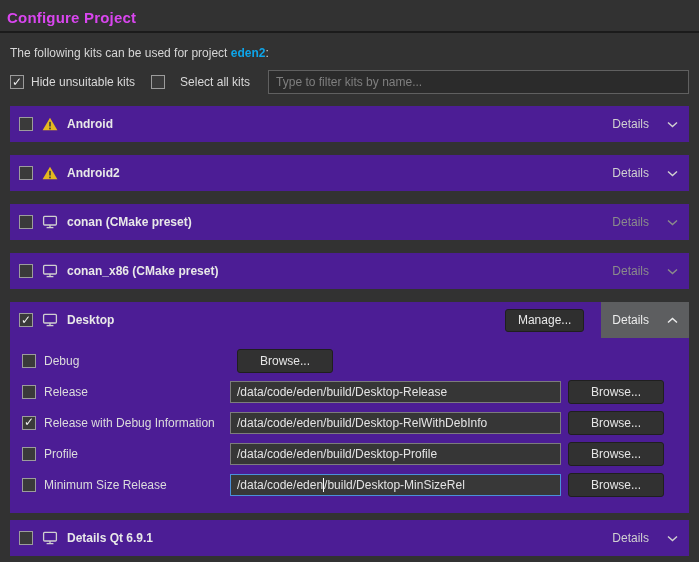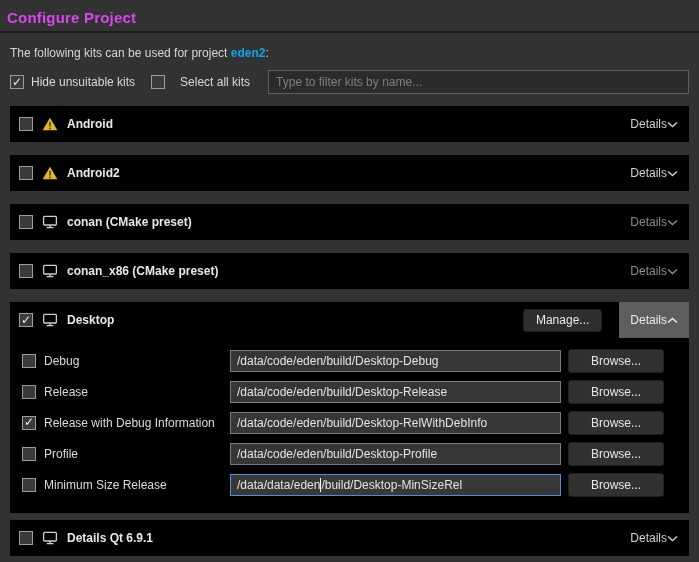--- a/index.html
+++ b/index.html
@@ -37,29 +37,29 @@
     flex: 1; margin-left: 18px; height: 24px;
     background: #2b2b2b; border: 1px solid #606060;
     color: #e0e0e0; padding: 0 7px;
     font-family: "Liberation Sans", "DejaVu Sans", sans-serif; font-size: 12px;
     outline: none;
   }
   .filter-input::placeholder { color: #7f7f7f; }
 
   
   .kit-list { margin: 12px 10px 0 10px; }
-  .kit-row { background: #000000; margin-bottom: 13px; }
+  .kit-row { background: #4c1d95; margin-bottom: 13px; }
   .kit-row.expanded { margin-bottom: 7px; }
   .kit-head { height: 36px; display: flex; align-items: center; padding-left: 9px; }
   .kit-icon { margin-left: 9px; display: flex; align-items: center; }
   .kit-name { font-weight: bold; color: #e8e8e8; margin-left: 9px; white-space: nowrap; }
   .spacer { flex: 1; }
 
   .details-btn {
-    display: flex; align-items: center; gap: 0;
+    display: flex; align-items: center; gap: 18px;
     height: 36px; padding: 0 11px; color: #d0d0d0; cursor: default;
   }
   .details-btn.dim { color: #8b8b8b; }
   .details-btn.active { background: #5d5e60; color: #ececec; }
   .chev { display: block; }
   .chev.up { transform: rotate(180deg); }
 
   .manage-btn {
     height: 23px; padding: 0 12px; margin-right: 17px;
     background: #2f2f2f; border: 1px solid #1f1f1f; border-radius: 3px;
@@ -223,21 +223,20 @@
             <polyline points="1,1.4 5.5,5.6 10,1.4" fill="none" stroke="currentColor" stroke-width="1.4"></polyline>
           </svg>
       </div>
     </div>
 
     <div class="configs">
 
       <div class="config-row">
         <span class="checkbox"></span>
         <span class="config-label">Debug</span>
-        <input class="path-input" type="text" value="/data/code/eden/build/Desktop-Debug" style="">
         <button class="browse-btn">Browse...</button>
       </div>
 
       <div class="config-row">
         <span class="checkbox"></span>
         <span class="config-label">Release</span>
         <input class="path-input" type="text" value="/data/code/eden/build/Desktop-Release" style="">
         <button class="browse-btn">Browse...</button>
       </div>
 
@@ -254,21 +253,21 @@
         <span class="checkbox"></span>
         <span class="config-label">Profile</span>
         <input class="path-input" type="text" value="/data/code/eden/build/Desktop-Profile" style="">
         <button class="browse-btn">Browse...</button>
       </div>
 
       <div class="config-row">
         <span class="checkbox"></span>
         <span class="config-label">Minimum Size Release</span>
         <div class="path-input focused">
-          <span>/data/data/eden</span>
+          <span>/data/code/eden</span>
             <span class="caret"></span>
             <span>/build/Desktop-MinSizeRel</span>
         </div>
         <button class="browse-btn">Browse...</button>
       </div>
 
     </div>
   </div>
 
   <div class="kit-row">

